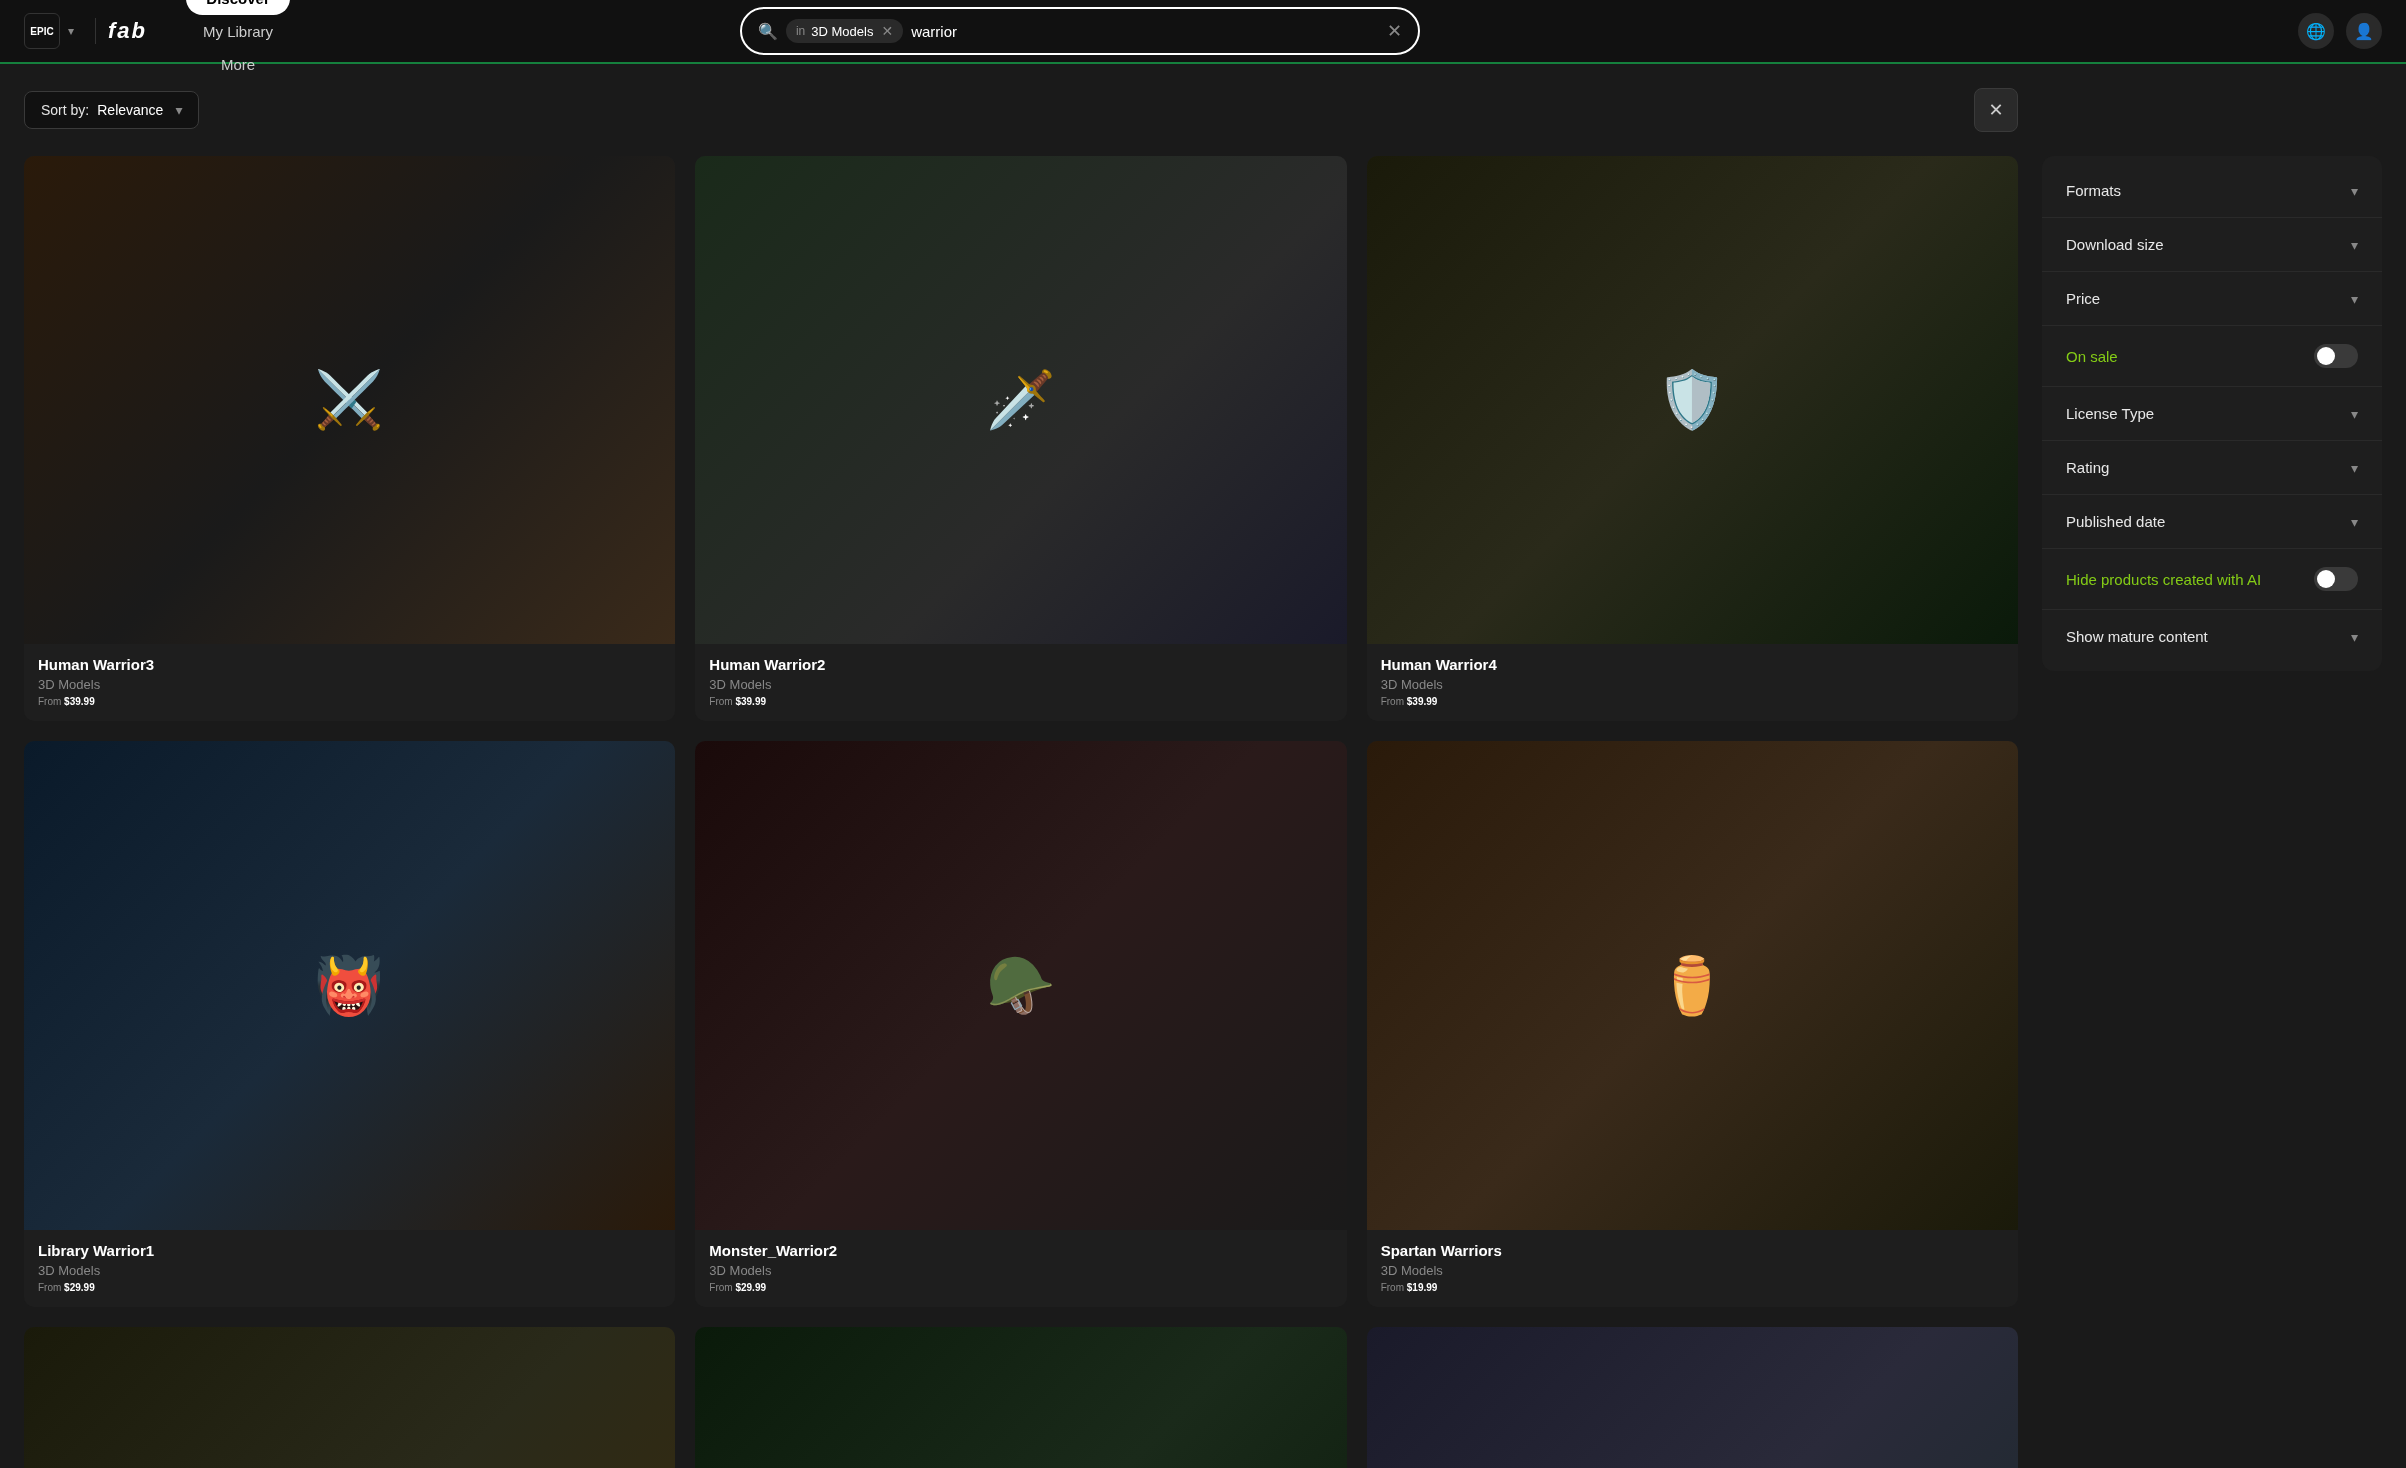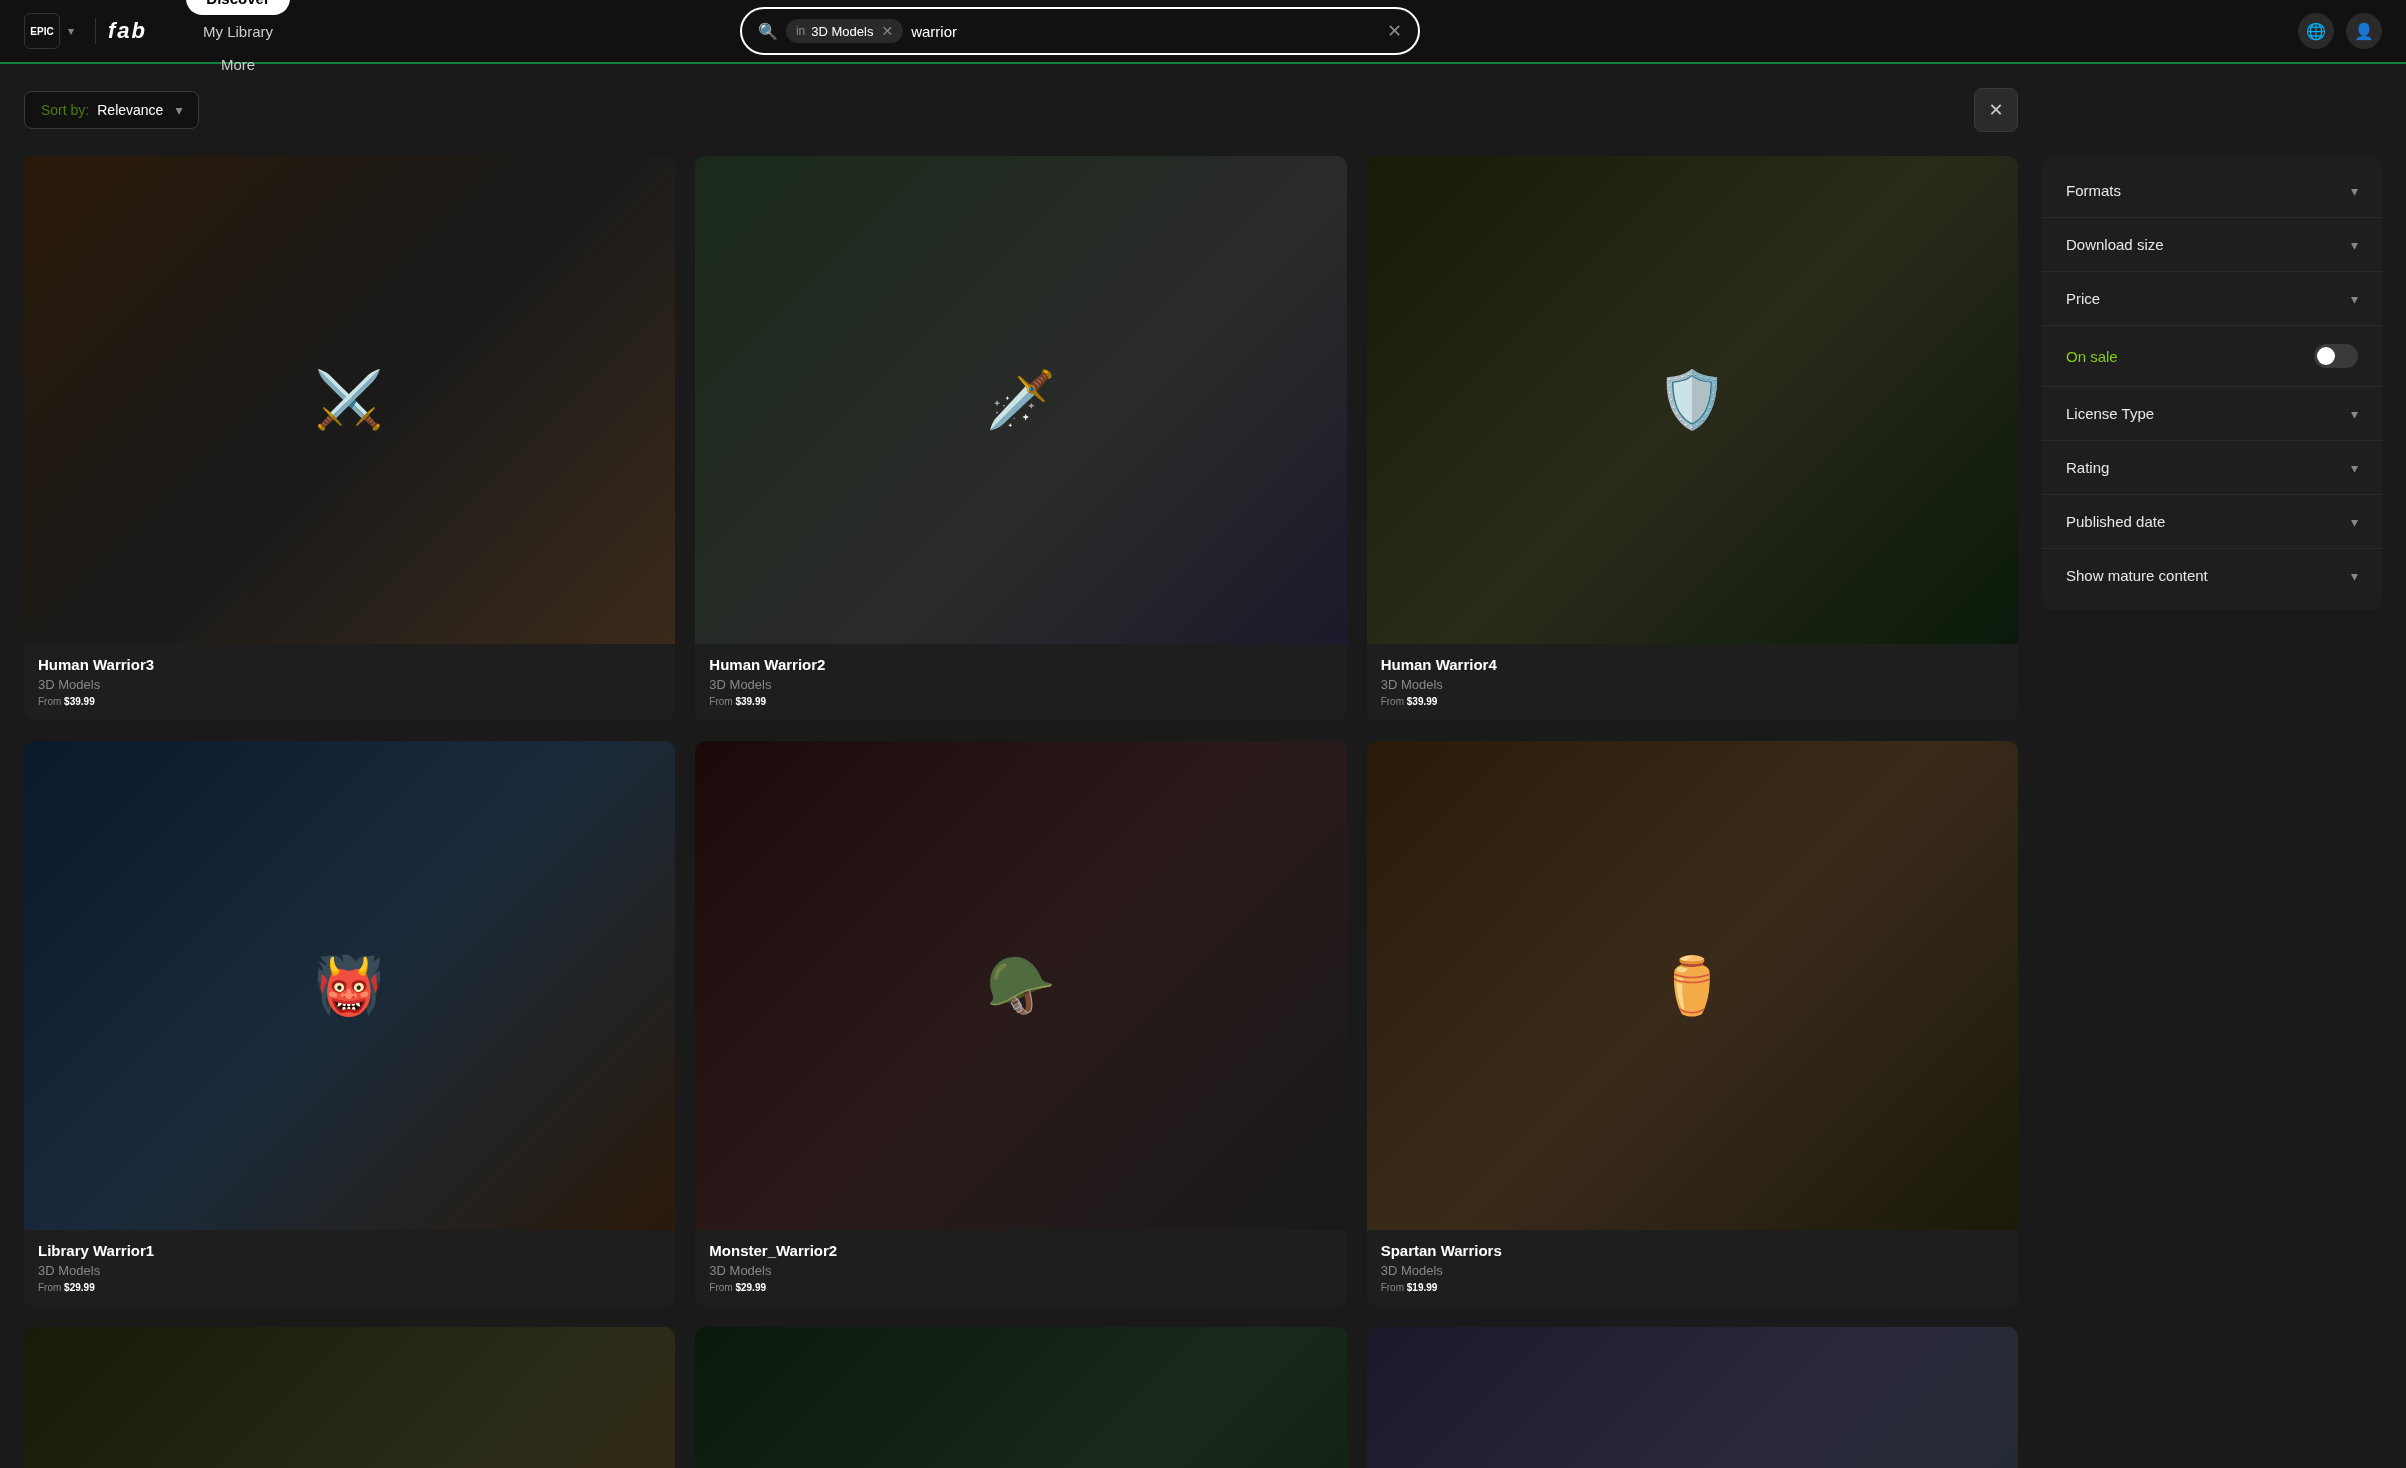--- a/index.html
+++ b/index.html
@@ -196,21 +196,21 @@
       align-items: center;
       gap: 8px;
       background: #111;
       border: 1px solid #3a3a3a;
       border-radius: 8px;
       padding: 10px 16px;
       cursor: pointer;
       font-size: 14px;
     }
     .sort-label {
-      color: #4d7c0f;
+      color: #e5e5e5;
     }
     .sort-value {
       color: #fff;
       font-weight: 500;
     }
     .sort-chevron {
       color: #888;
       margin-left: 4px;
     }
     .close-btn {
@@ -597,20 +597,28 @@
         <span class="filter-chevron">▾</span>
       </div>
     </div>
       <div class="filter-section">
       <div class="filter-header">
         <span class="filter-title">Published date</span>
         <span class="filter-chevron">▾</span>
       </div>
     </div>
       <div class="filter-section">
+      <div class="toggle-section">
+        <span class="toggle-label">Hide products created with AI</span>
+        <div class="toggle-switch ">
+          <div class="toggle-knob"></div>
+        </div>
+      </div>
+    </div>
+      <div class="filter-section">
       <div class="filter-header">
         <span class="filter-title">Show mature content</span>
         <span class="filter-chevron">▾</span>
       </div>
     </div>
     </aside>
 
 </div>
 
 </body></html>

